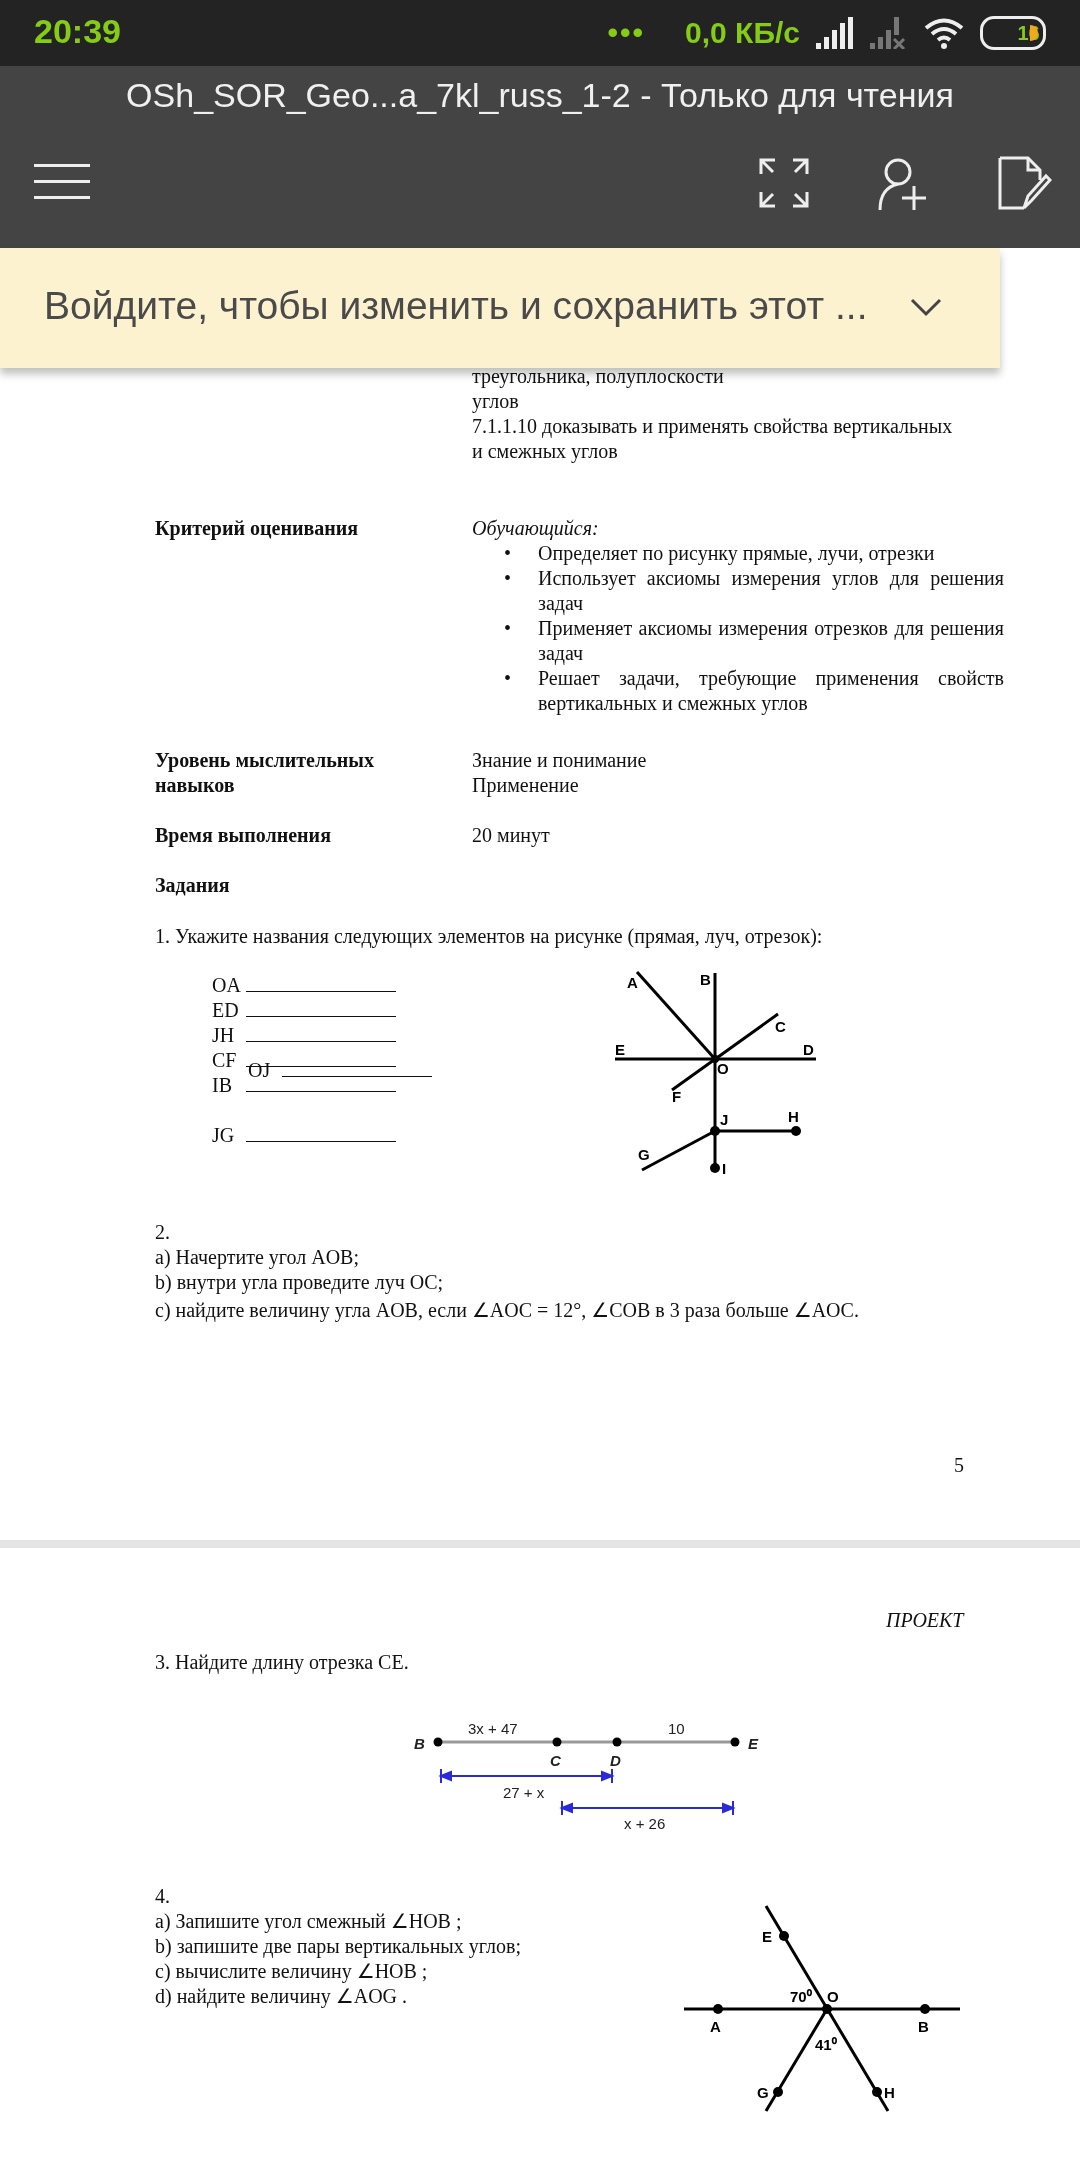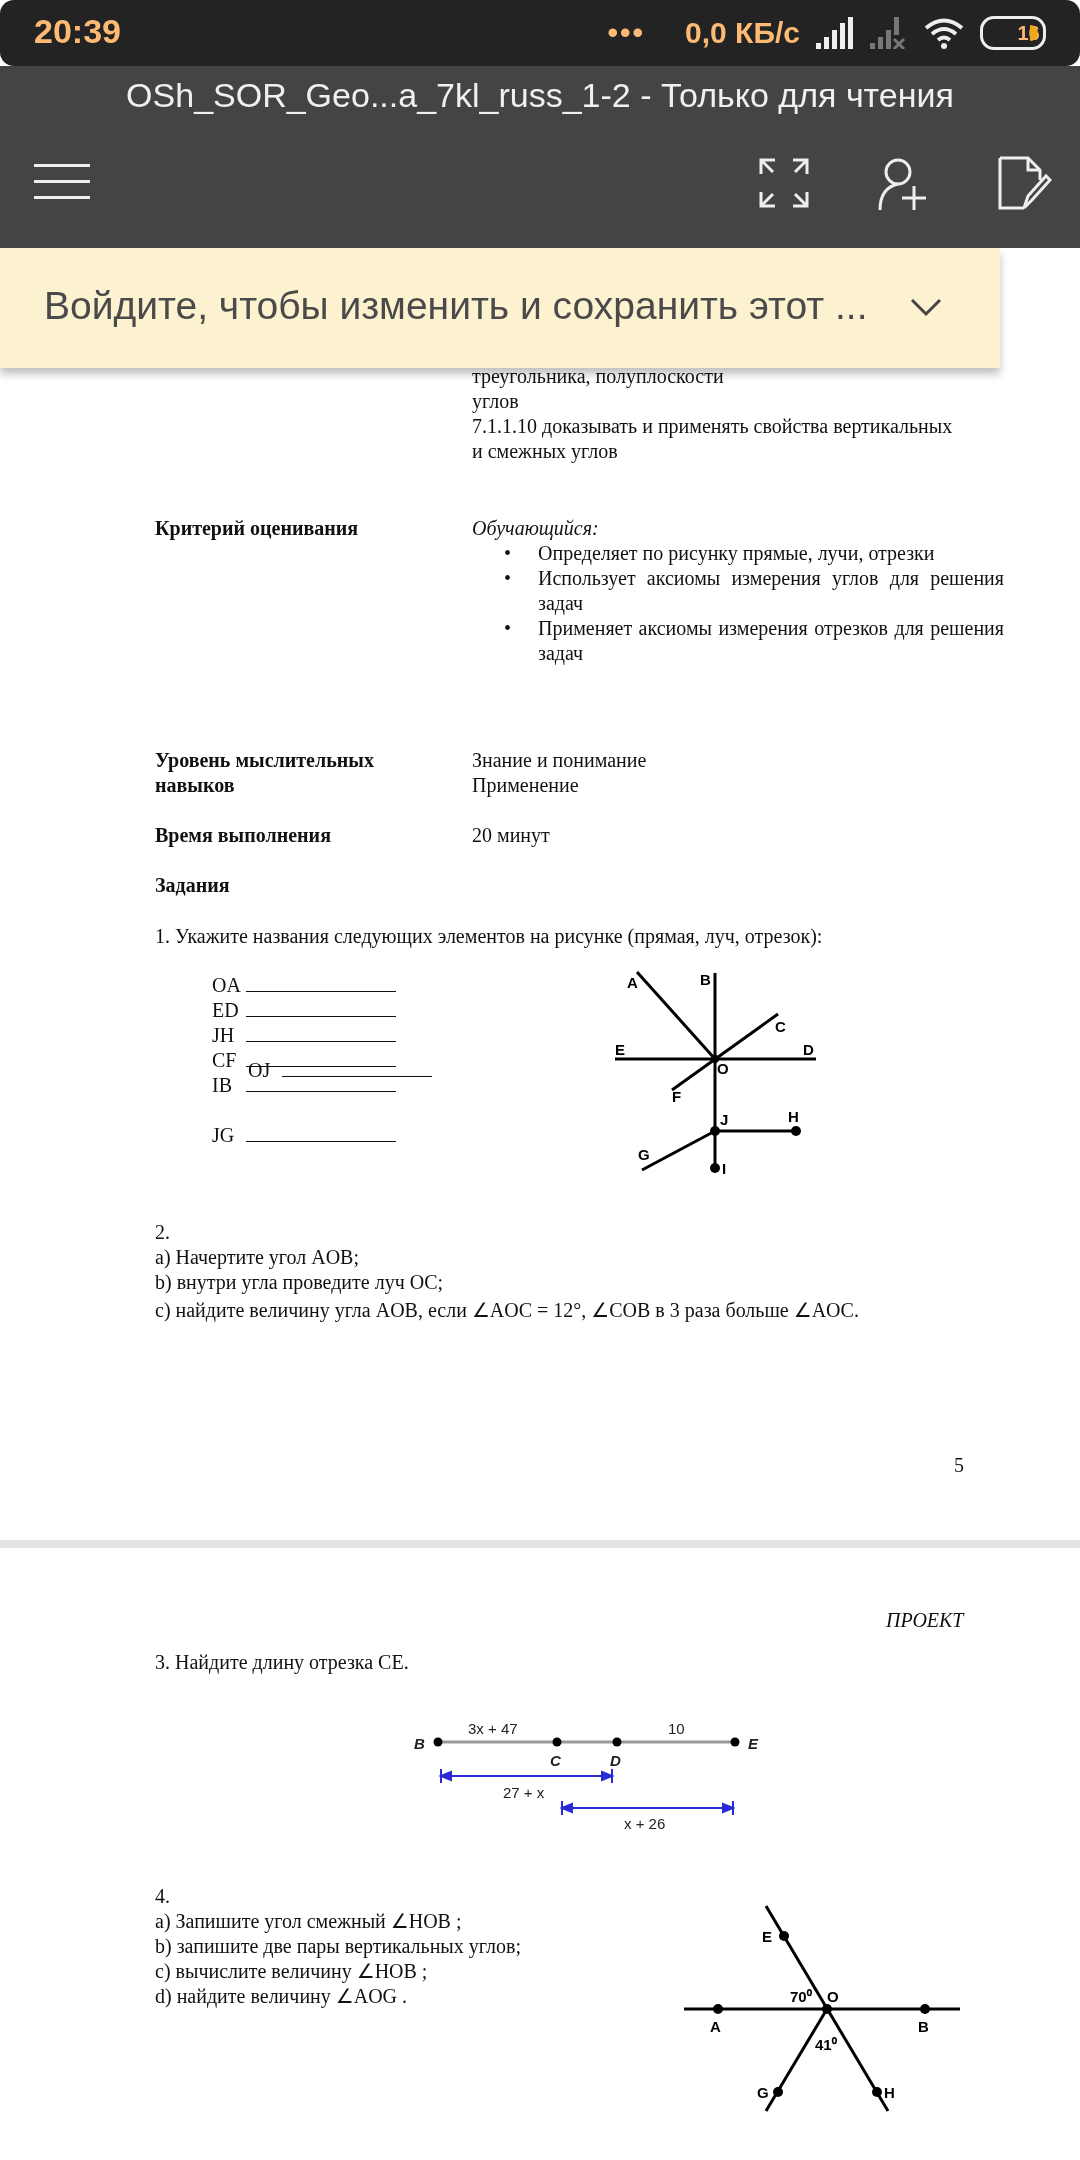--- a/index.html
+++ b/index.html
@@ -1,19 +1,19 @@
 <!DOCTYPE html>
 <html><head>
 <meta charset="utf-8">
 <style>
   * { margin: 0; padding: 0; box-sizing: border-box; }
   html, body { width: 1080px; height: 2160px; overflow: hidden; background: #ffffff; }
   body { position: relative; font-family: "Liberation Serif", serif; color: #111; }
 
-  .status-bar { position: absolute; left: 0; top: 0; width: 1080px; height: 66px; background: #232323; color: #fdba74; font-family: "Liberation Sans", sans-serif; border-radius: 14px; }
+  .status-bar { position: absolute; left: 0; top: 0; width: 1080px; height: 66px; background: #232323; color: #84cc16; font-family: "Liberation Sans", sans-serif; }
   .status-time { position: absolute; left: 34px; top: 12px; font-size: 34px; font-weight: bold; }
   .status-right { position: absolute; right: 34px; top: 14px; height: 38px; display: flex; align-items: center; gap: 16px; }
   .dots { font-size: 30px; font-weight: bold; letter-spacing: 2px; margin-right: 24px; }
   .net-speed { font-size: 30px; font-weight: bold; }
   .battery { width: 66px; height: 34px; border: 3px solid #eee; border-radius: 14px; display: flex; align-items: center; justify-content: center; font-size: 20px; font-weight: bold; position: relative; padding-right: 10px; padding-left: 41px; }
   .battery .level { position: absolute; right: 5px; top: 6px; width: 8px; height: 16px; background: #f2a81d; border-radius: 0 8px 8px 0; }
 
   .app-bar { position: absolute; left: 0; top: 66px; width: 1080px; height: 182px; background: #444444; color: #f0f0f0; font-family: "Liberation Sans", sans-serif; }
   .doc-title { position: absolute; left: 0; top: 10px; width: 1080px; text-align: center; font-size: 34px; }
   .menu-btn { position: absolute; left: 34px; top: 98px; width: 56px; height: 38px; cursor: pointer; }
@@ -124,20 +124,21 @@
     <div>и смежных углов</div>
   </div>
 
   <div class="t b" style="left:155px; top:148px;">Критерий оценивания</div>
   <div class="right-col" style="top:148px;">
     <div class="i">Обучающийся:</div>
     <ul class="bullets" style="width:532px;">
       <li>Определяет по рисунку прямые, лучи, отрезки</li>
       <li>Использует аксиомы измерения углов для решения задач</li>
       <li>Применяет аксиомы измерения отрезков для решения задач</li>
+      <li>Решает задачи, требующие применения свойств вертикальных и смежных углов</li>
     </ul>
   </div>
 
   <div class="t b" style="left:155px; top:380px;">Уровень мыслительных</div>
   <div class="t b" style="left:155px; top:405px;">навыков</div>
   <div class="t" style="left:472px; top:380px;">Знание и понимание</div>
   <div class="t" style="left:472px; top:405px;">Применение</div>
 
   <div class="t b" style="left:155px; top:455px;">Время выполнения</div>
   <div class="t" style="left:472px; top:455px;">20 минут</div>

